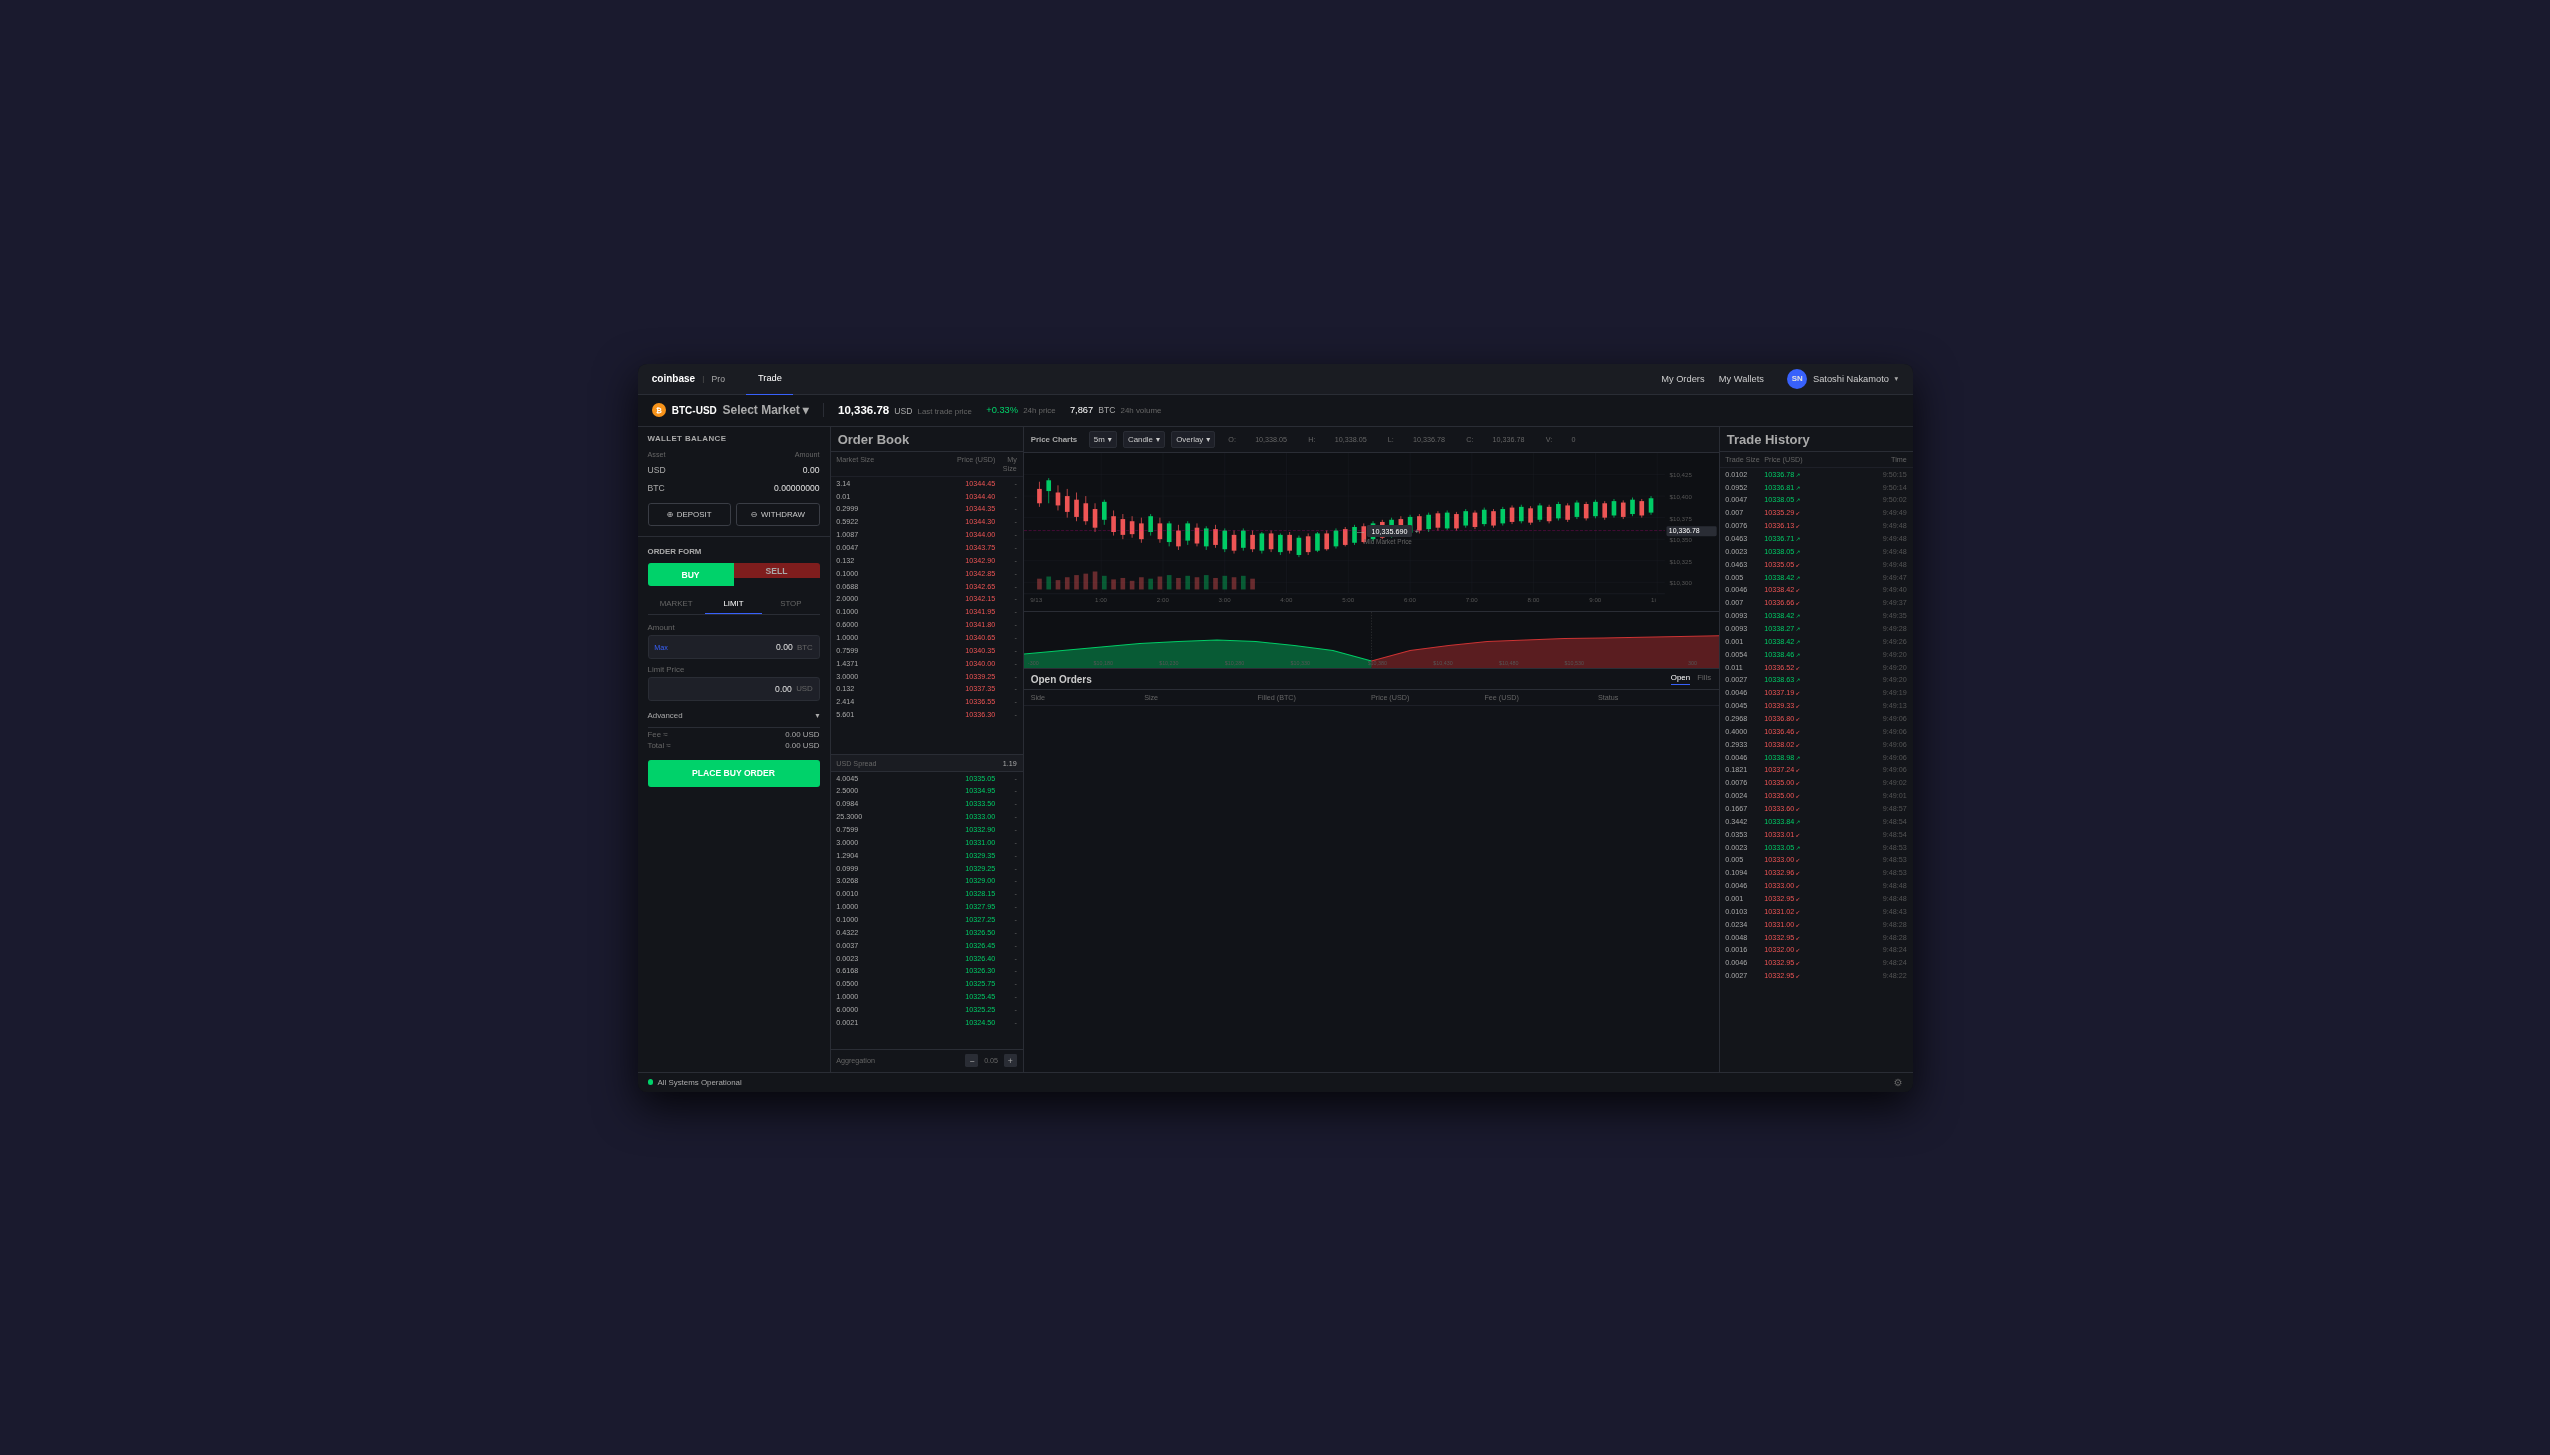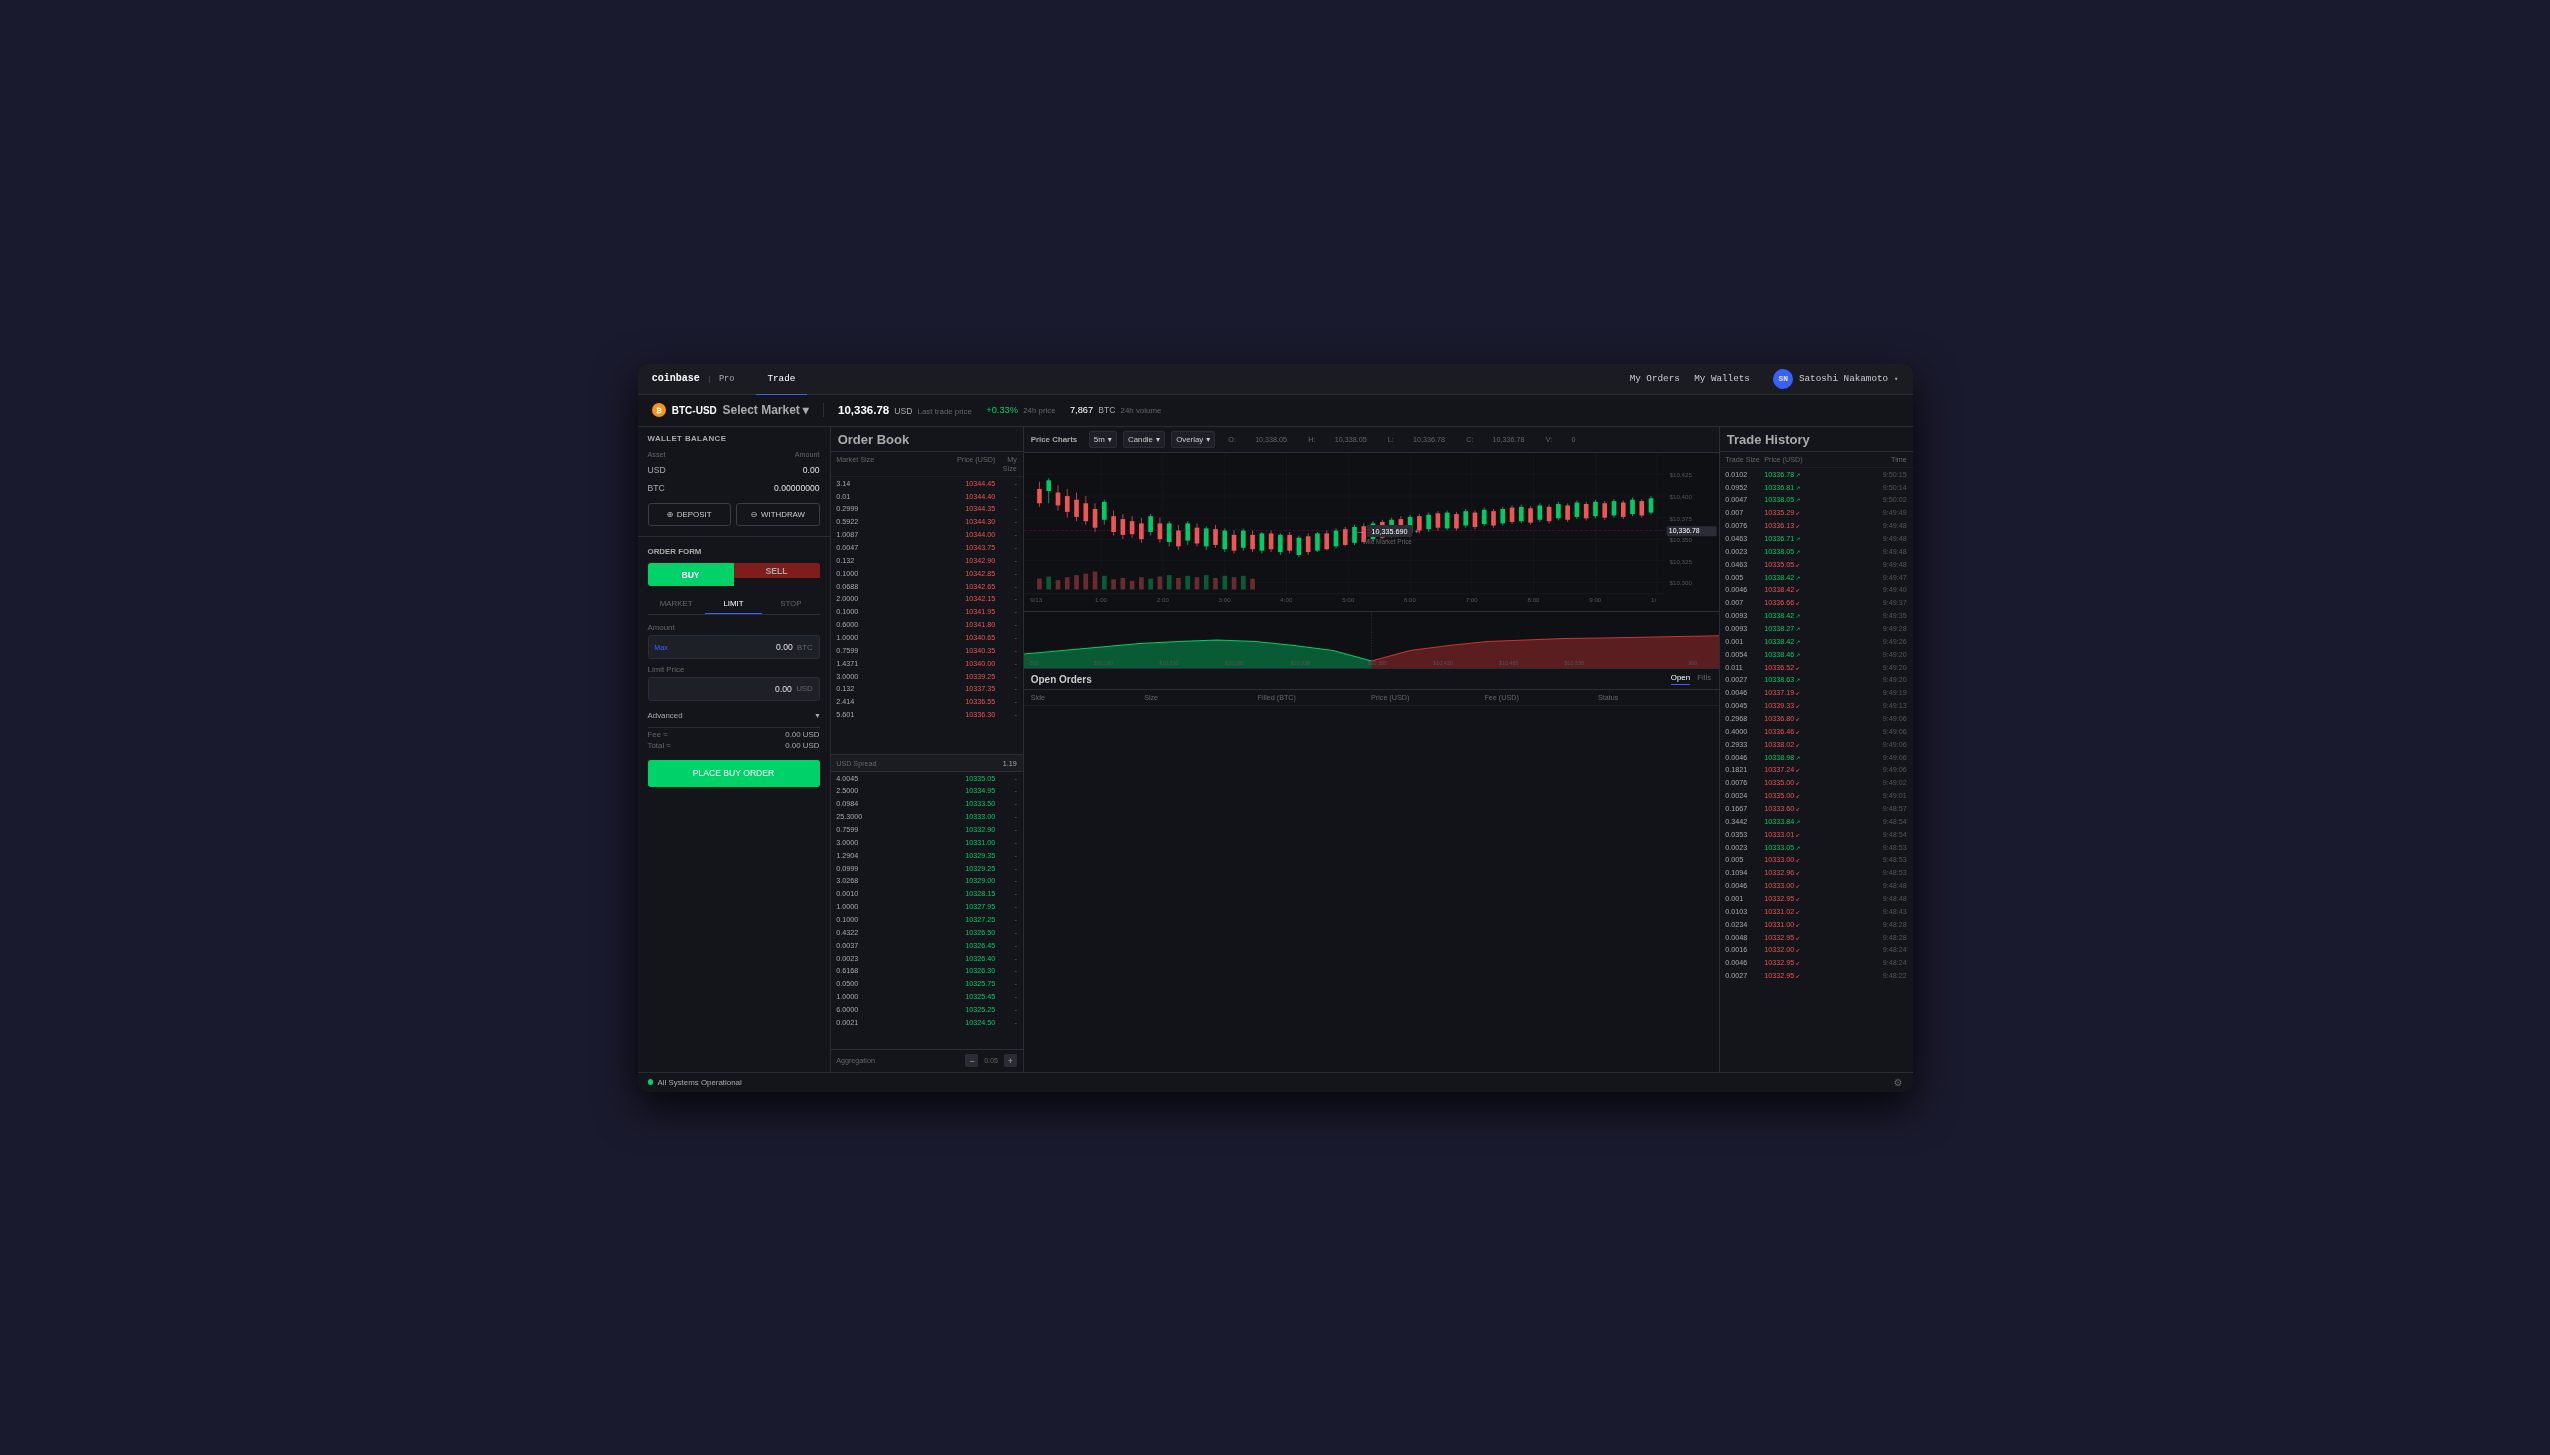--- a/index.html
+++ b/index.html
@@ -26,21 +26,20 @@
     }
     
     .top-nav {
       height: 31.5px;
       background: #1a1c22;
       display: flex;
       align-items: center;
       padding: 0 14.3px;
       border-bottom: 0.7px solid #2a2d35;
       flex-shrink: 0;
-      font-family: Liberation Mono, monospace;
     }
     .logo-area {
       display: flex;
       align-items: center;
       gap: 4.3px;
       margin-right: 21.5px;
     }
     .logo-text {
       font-size: 10px;
       font-weight: 600;
@@ -335,21 +334,21 @@
     }
     .form-row-label { font-size: 7.9px; color: #666; }
     .form-row-value { font-size: 7.9px; color: #aaa; }
     .btn-place-order {
       width: 100%;
       height: 27px;
       background: #00d26a;
       border: none;
       color: #fff;
       font-size: 8.6px;
-      font-weight: 400;
+      font-weight: 700;
       border-radius: 2.9px;
       cursor: pointer;
       margin-top: 7.2px;
     }
 
     
     .order-book-panel {
       width: 193px;
       background: #13151a;
       border-right: 0.7px solid #2a2d35;

